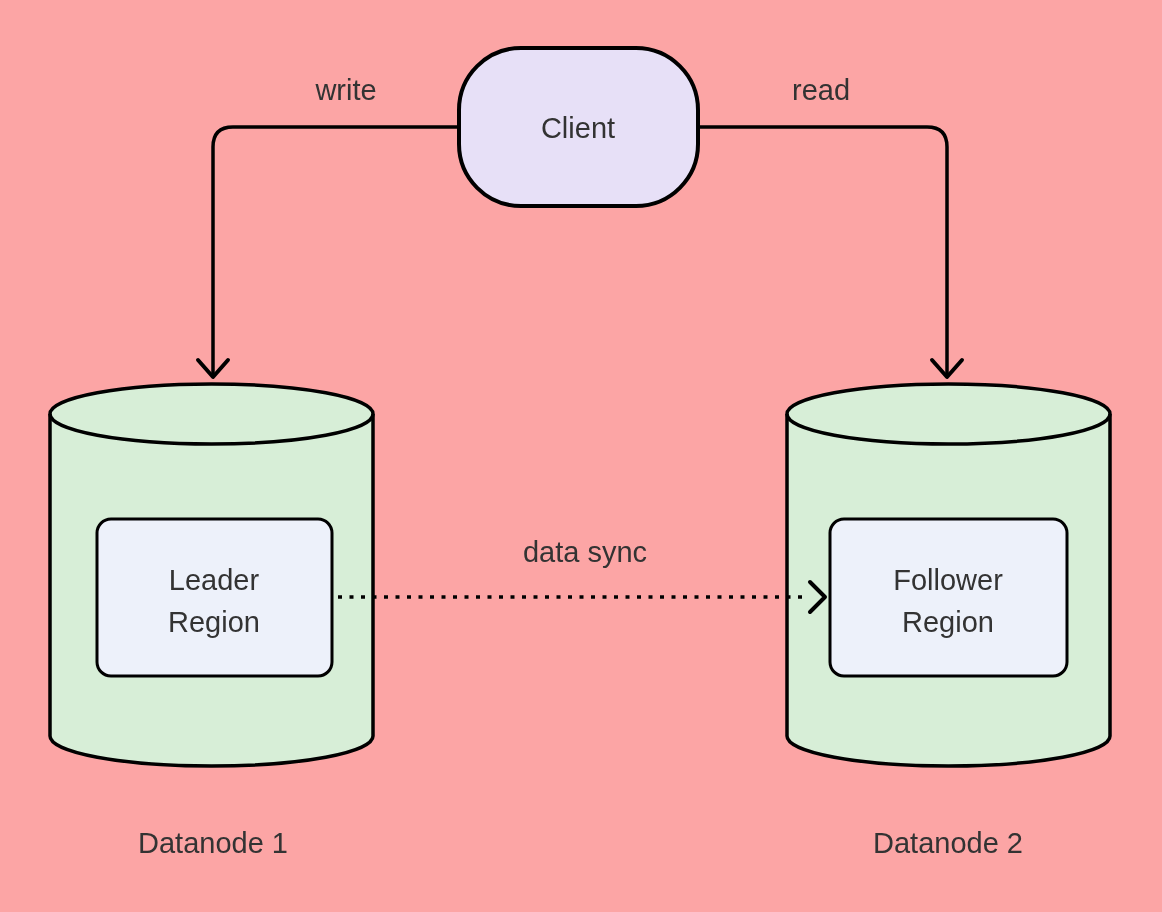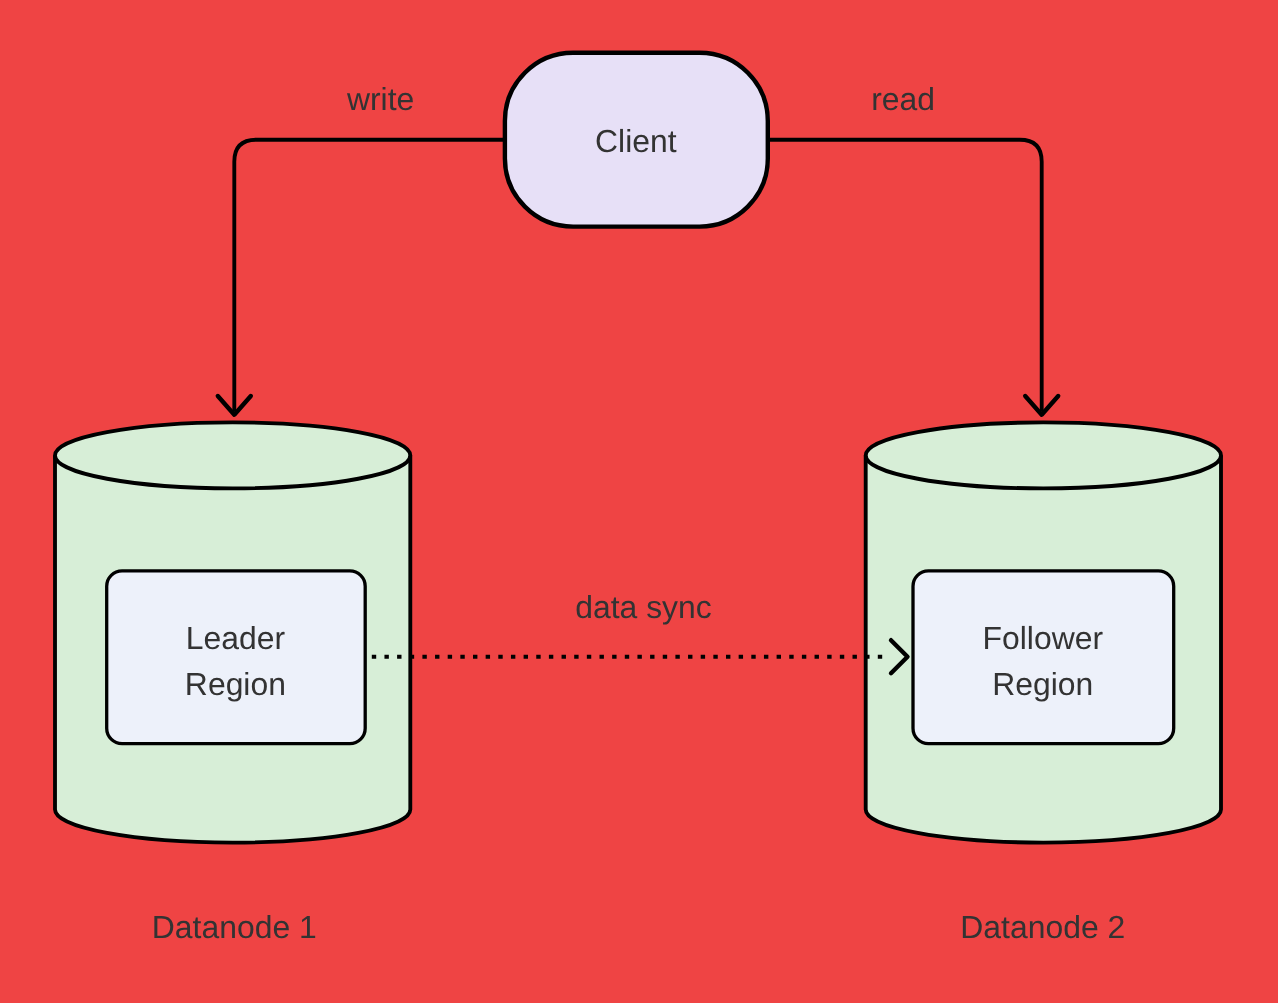--- a/index.html
+++ b/index.html
@@ -4,21 +4,21 @@
 <style>
   html, body {
     margin: 0;
     padding: 0;
     background: #ffffff;
   }
   .canvas {
     position: relative;
     width: 1162px;
     height: 912px;
-    background: #ef4444;
+    background: #fca5a5;
     overflow: hidden;
   }
   svg { display: block; }
   .edge-round {
     fill: none;
     stroke: #000000;
     stroke-width: 3.5;
     stroke-linejoin: round;
   }
   .edge-dotted {

